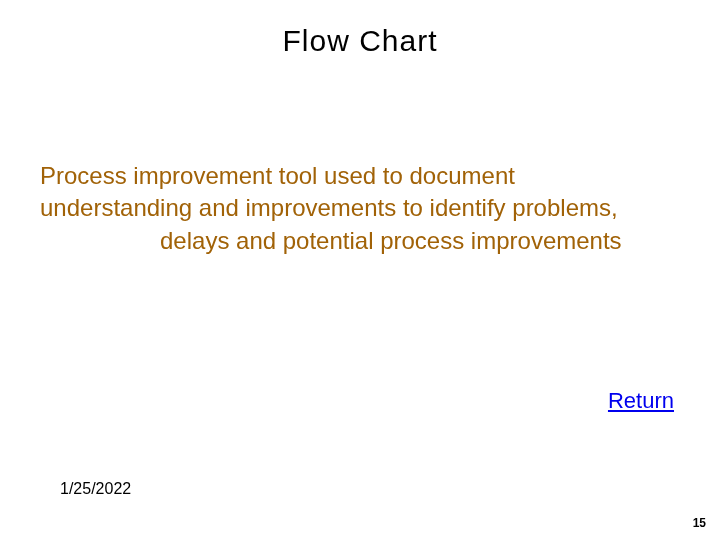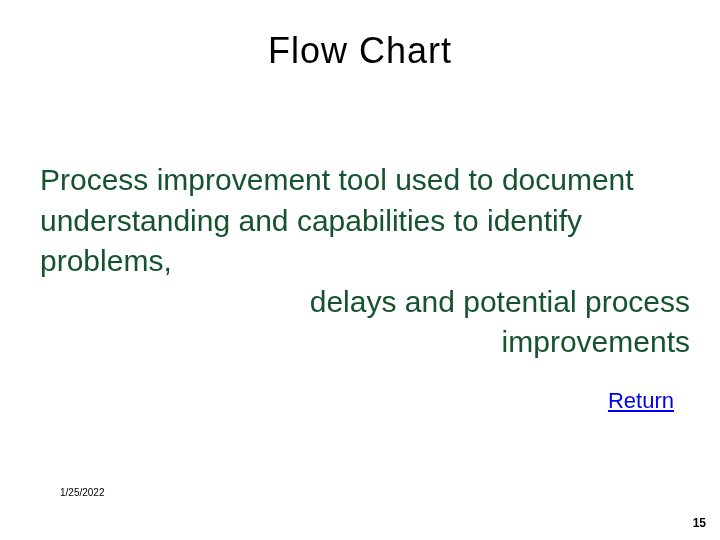--- a/index.html
+++ b/index.html
@@ -11,76 +11,75 @@
       width: 720px;
       height: 540px;
       background: #ffffff;
       font-family: Arial, Helvetica, sans-serif;
       position: relative;
       overflow: hidden;
     }
     .slide-title {
       font-family: Impact, "Arial Black", sans-serif;
       font-weight: normal;
-      font-size: 36px;
+      font-size: 30px;
       color: #000000;
       text-align: center;
-      padding-top: 30px;
+      padding-top: 24px;
       letter-spacing: 1px;
     }
     .body-text {
       position: absolute;
       top: 160px;
       left: 40px;
       right: 30px;
-      font-size: 30px;
-      color: #14532d;
+      font-size: 24px;
+      color: #a16207;
       line-height: 1.35;
     }
     .body-line {
       display: block;
     }
     .body-line.indent {
       padding-left: 120px;
-      text-align: right;
     }
     .return-link {
       position: absolute;
       right: 46px;
       top: 388px;
       font-size: 22px;
       color: #0000ee;
       text-decoration: underline;
       cursor: pointer;
     }
     .footer-date {
       position: absolute;
       left: 60px;
       bottom: 42px;
-      font-size: 10px;
+      font-size: 16px;
       color: #000000;
     }
     .page-number {
       position: absolute;
       right: 14px;
       bottom: 10px;
       font-size: 12px;
       color: #000000;
       font-weight: bold;
       text-align: right;
     }
   </style>
 </head>
 <body>
 
 <h1 class="slide-title">Flow Chart</h1>
 
 <div class="body-text">
   <span class="body-line">Process improvement tool used to document</span>
-  <span class="body-line">understanding and capabilities to identify problems,</span>
+  <span class="body-line">understanding and improvements to identify problems,</span>
   <span class="body-line indent">delays and potential process improvements</span>
 </div>
 
 <a class="return-link">Return</a>
 
 <div class="footer-date">1/25/2022</div>
 
 <div class="page-number">15</div>
 
 </body></html>

